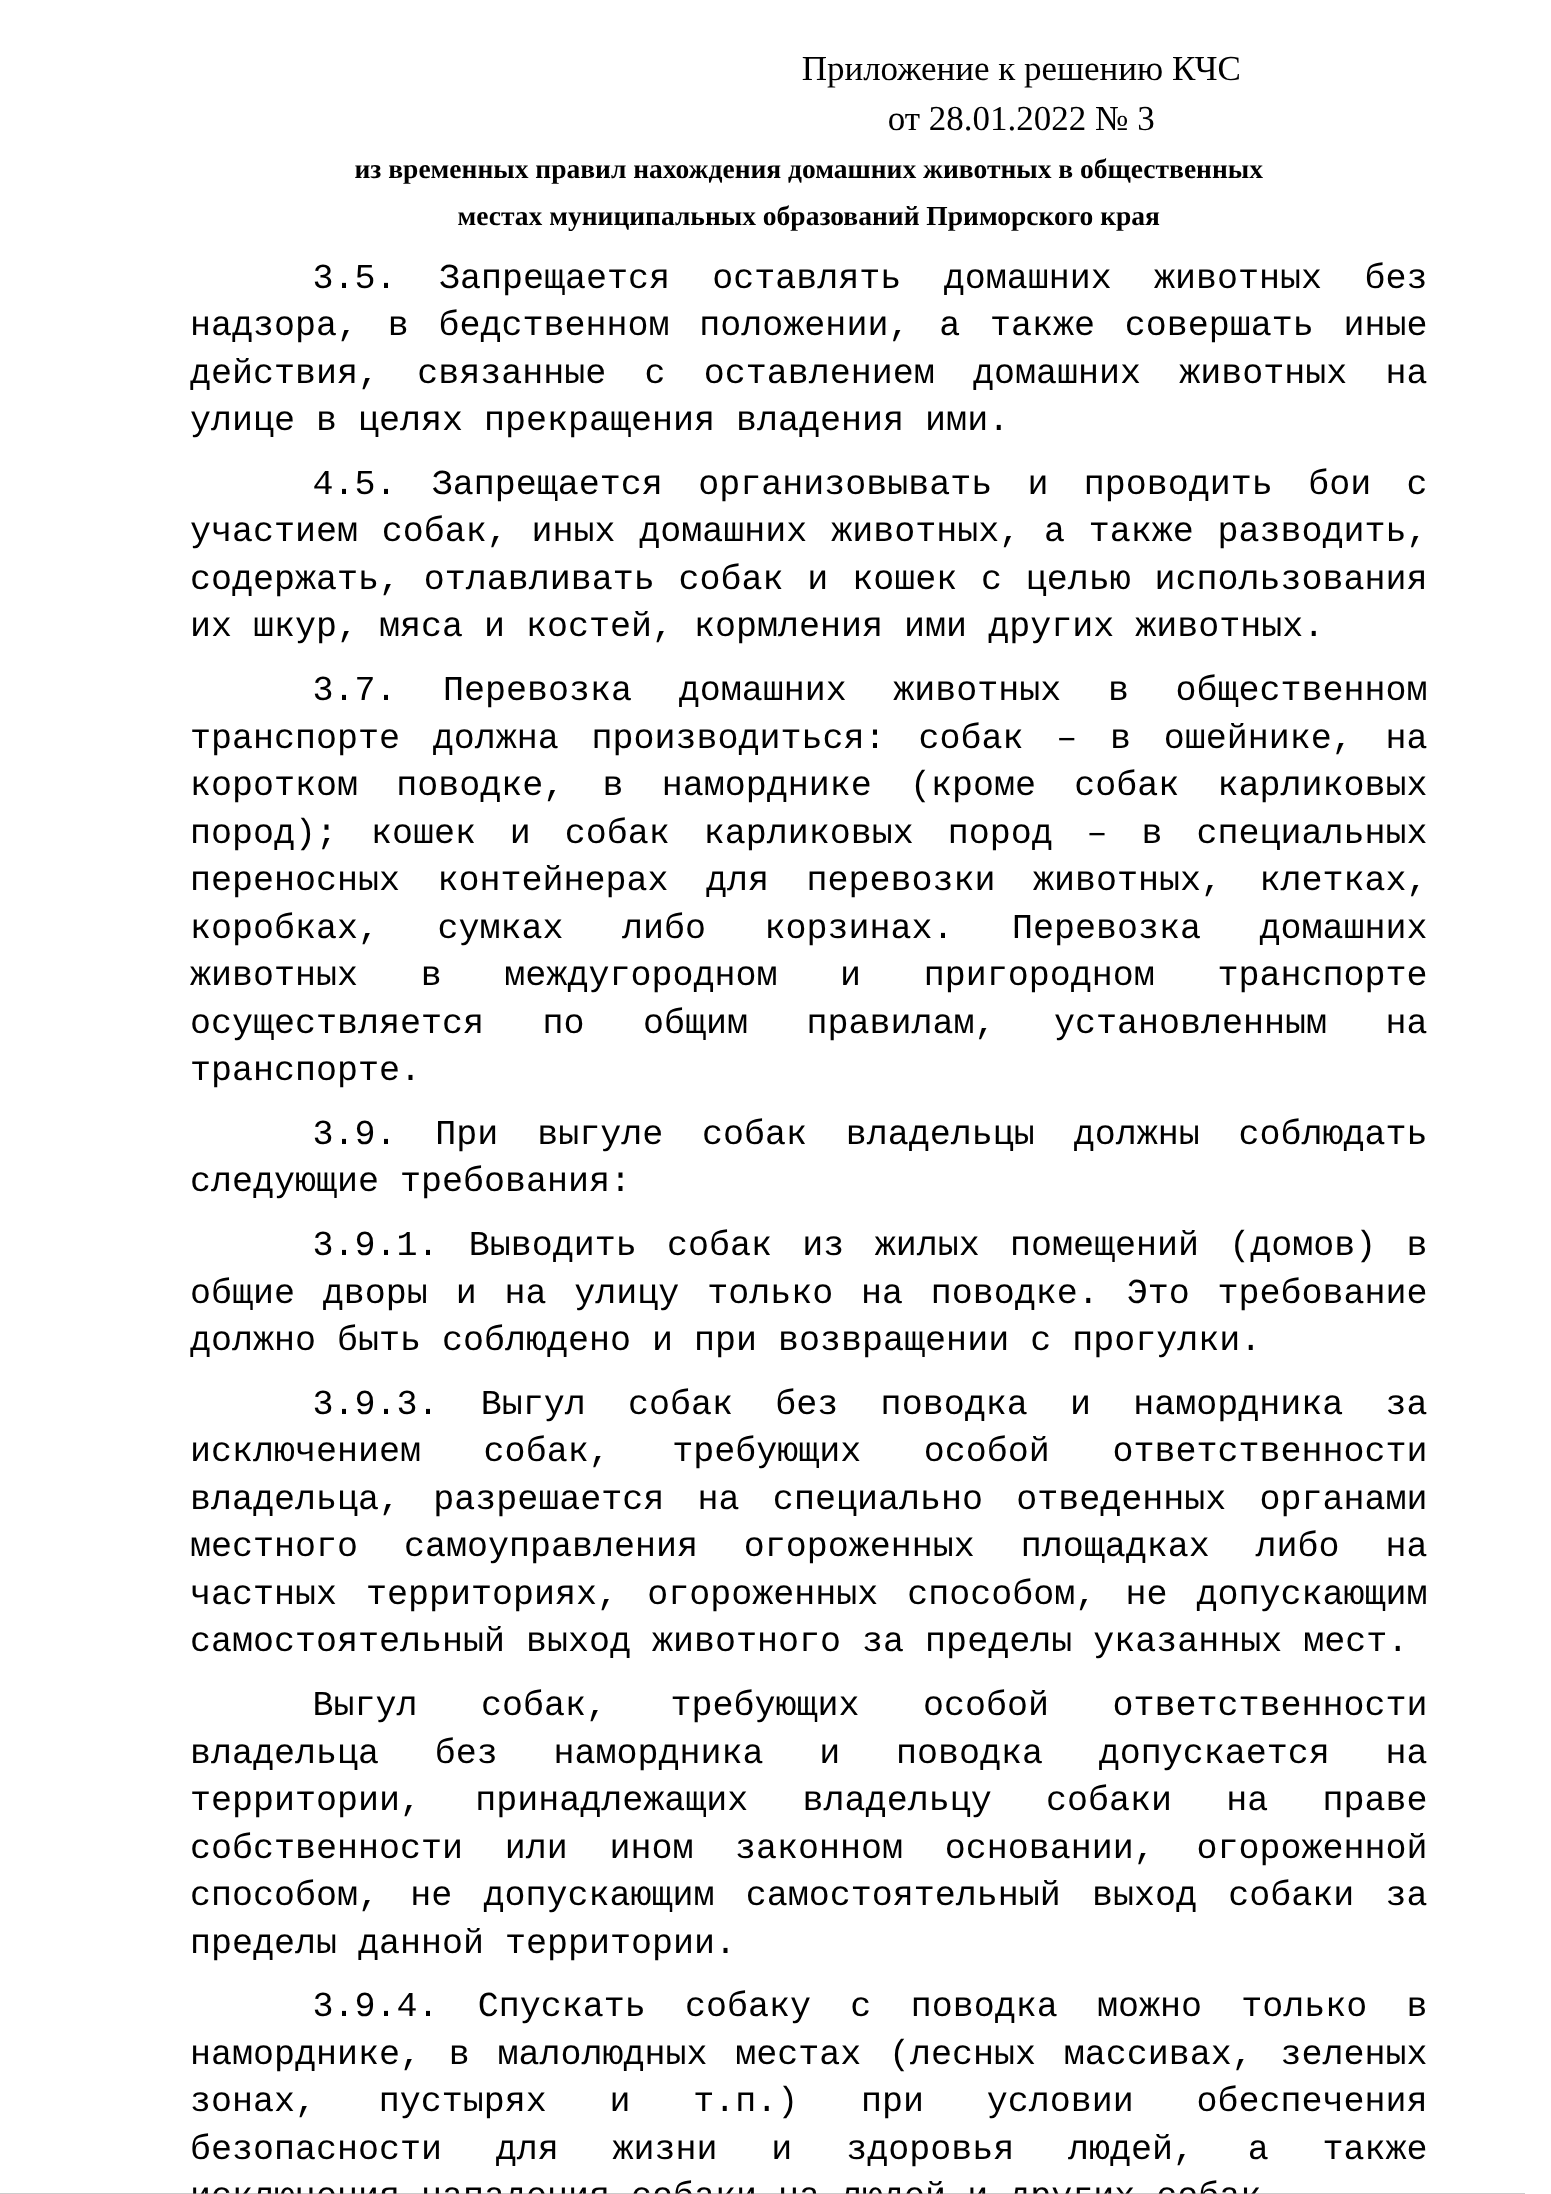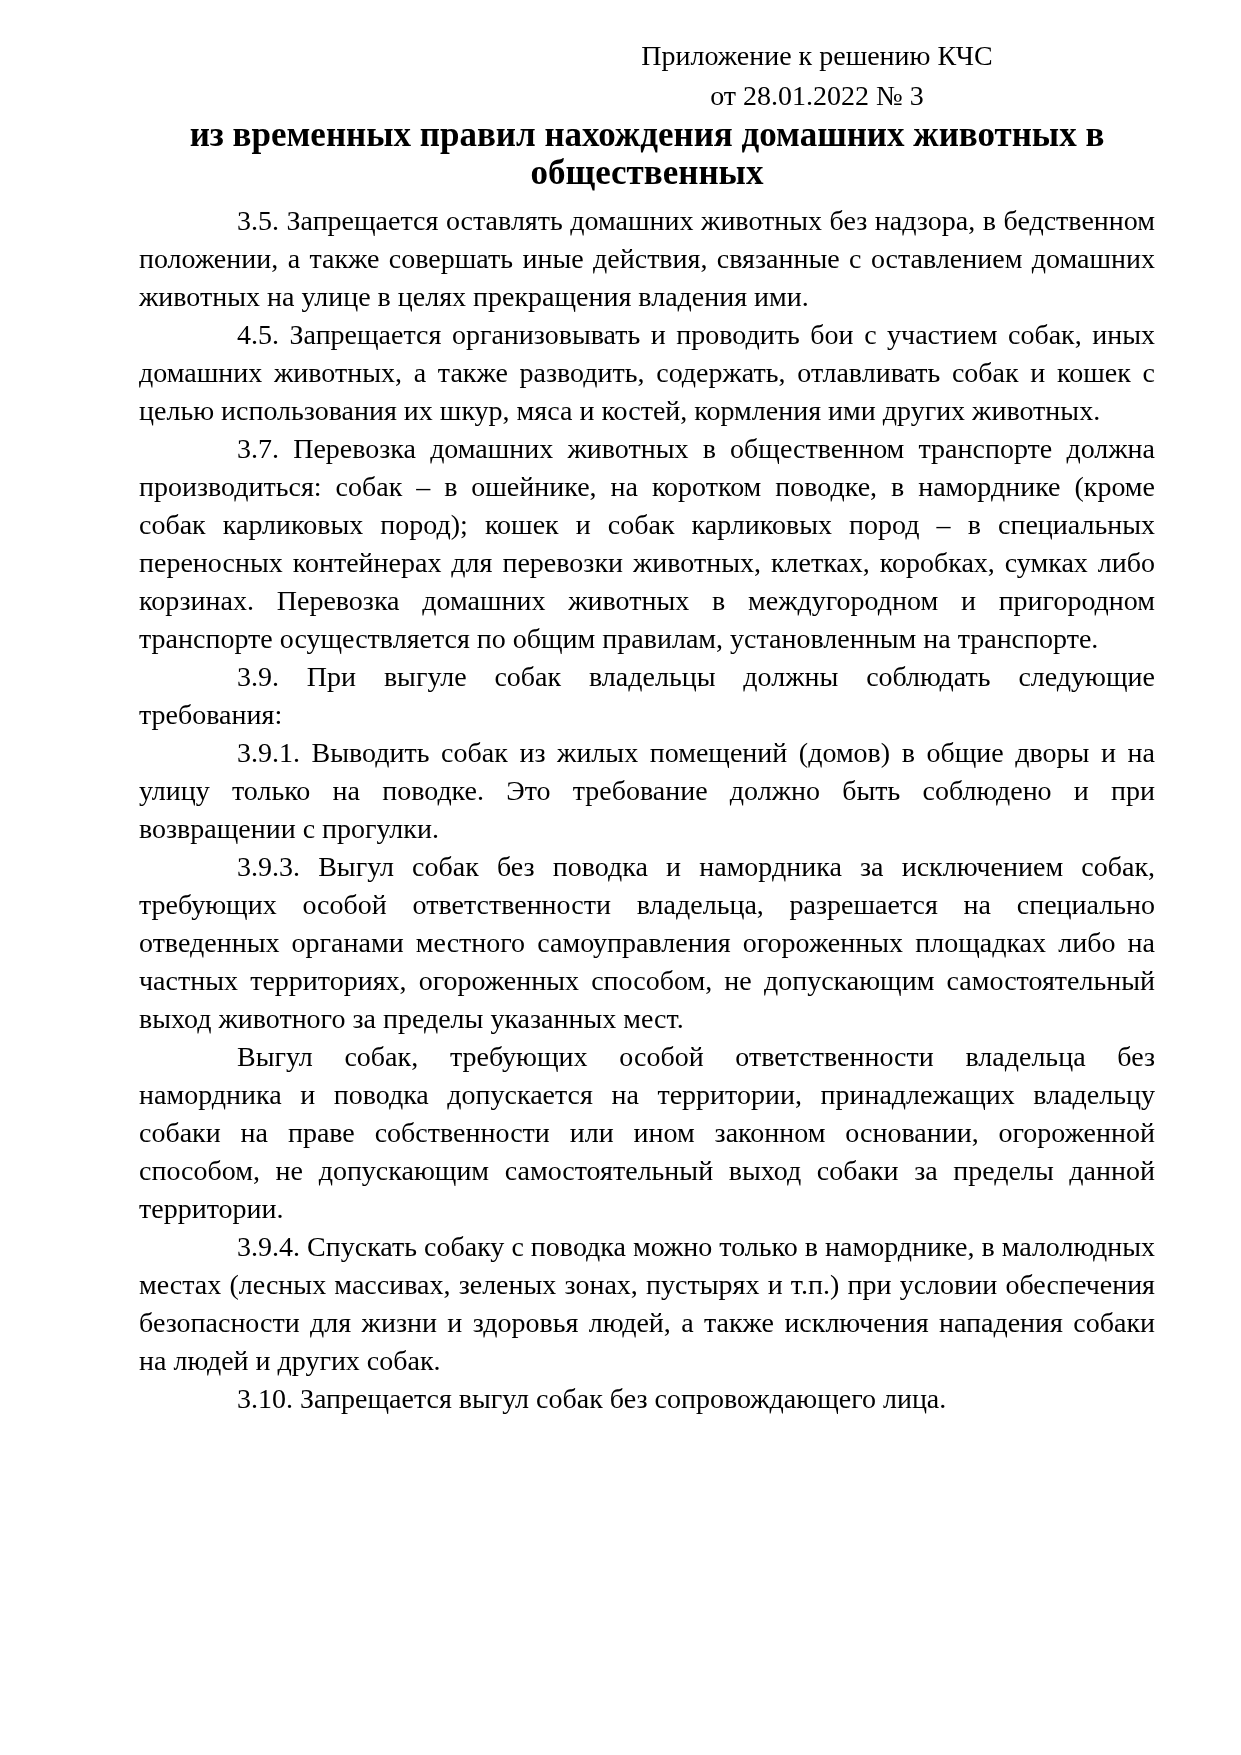--- a/index.html
+++ b/index.html
@@ -30,48 +30,50 @@
   }
   .doc-title {
     margin: 14px 0 0 0;
     text-align: center;
     font-size: 31px;
     line-height: 40px;
     font-weight: bold;
   }
   .doc-subtitle {
     text-align: center;
-    font-size: 35px;
+    font-size: 22px;
     line-height: 38px;
     font-weight: bold;
   }
   .doc-body {
     margin-top: 10px;
     font-size: 28px;
     line-height: 38px;
   }
   .para {
-    margin: 0;
+    margin: 13px;
     text-indent: 98px;
     text-align: justify;
+    font-family: Liberation Mono, monospace;
   }
 </style>
 </head>
 <body>
 
 <div class="page">
 
   <div class="appendix">
     <div>Приложение к решению КЧС</div>
     <div>от 28.01.2022 № 3</div>
   </div>
 
 
   <div class="doc-subtitle">
     <div>из временных правил нахождения домашних животных в общественных</div>
+    <div>местах муниципальных образований Приморского края</div>
   </div>
 
   <div class="doc-body">
     <p class="para">3.5. Запрещается оставлять домашних животных без надзора, в бедственном положении, а также совершать иные действия, связанные с оставлением домашних животных на улице в целях прекращения владения ими.</p>
     <p class="para">4.5. Запрещается организовывать и проводить бои с участием собак, иных домашних животных, а также разводить, содержать, отлавливать собак и кошек с целью использования их шкур, мяса и костей, кормления ими других животных.</p>
     <p class="para">3.7. Перевозка домашних животных в общественном транспорте должна производиться: собак – в ошейнике, на коротком поводке, в наморднике (кроме собак карликовых пород); кошек и собак карликовых пород – в специальных переносных контейнерах для перевозки животных, клетках, коробках, сумках либо корзинах. Перевозка домашних животных в междугородном и пригородном транспорте осуществляется по общим правилам, установленным на транспорте.</p>
     <p class="para">3.9. При выгуле собак владельцы должны соблюдать следующие требования:</p>
     <p class="para">3.9.1. Выводить собак из жилых помещений (домов) в общие дворы и на улицу только на поводке. Это требование должно быть соблюдено и при возвращении с прогулки.</p>
     <p class="para">3.9.3. Выгул собак без поводка и намордника за исключением собак, требующих особой ответственности владельца, разрешается на специально отведенных органами местного самоуправления огороженных площадках либо на частных территориях, огороженных способом, не допускающим самостоятельный выход животного за пределы указанных мест.</p>
     <p class="para">Выгул собак, требующих особой ответственности владельца без намордника и поводка допускается на территории, принадлежащих владельцу собаки на праве собственности или ином законном основании, огороженной способом, не допускающим самостоятельный выход собаки за пределы данной территории.</p>

